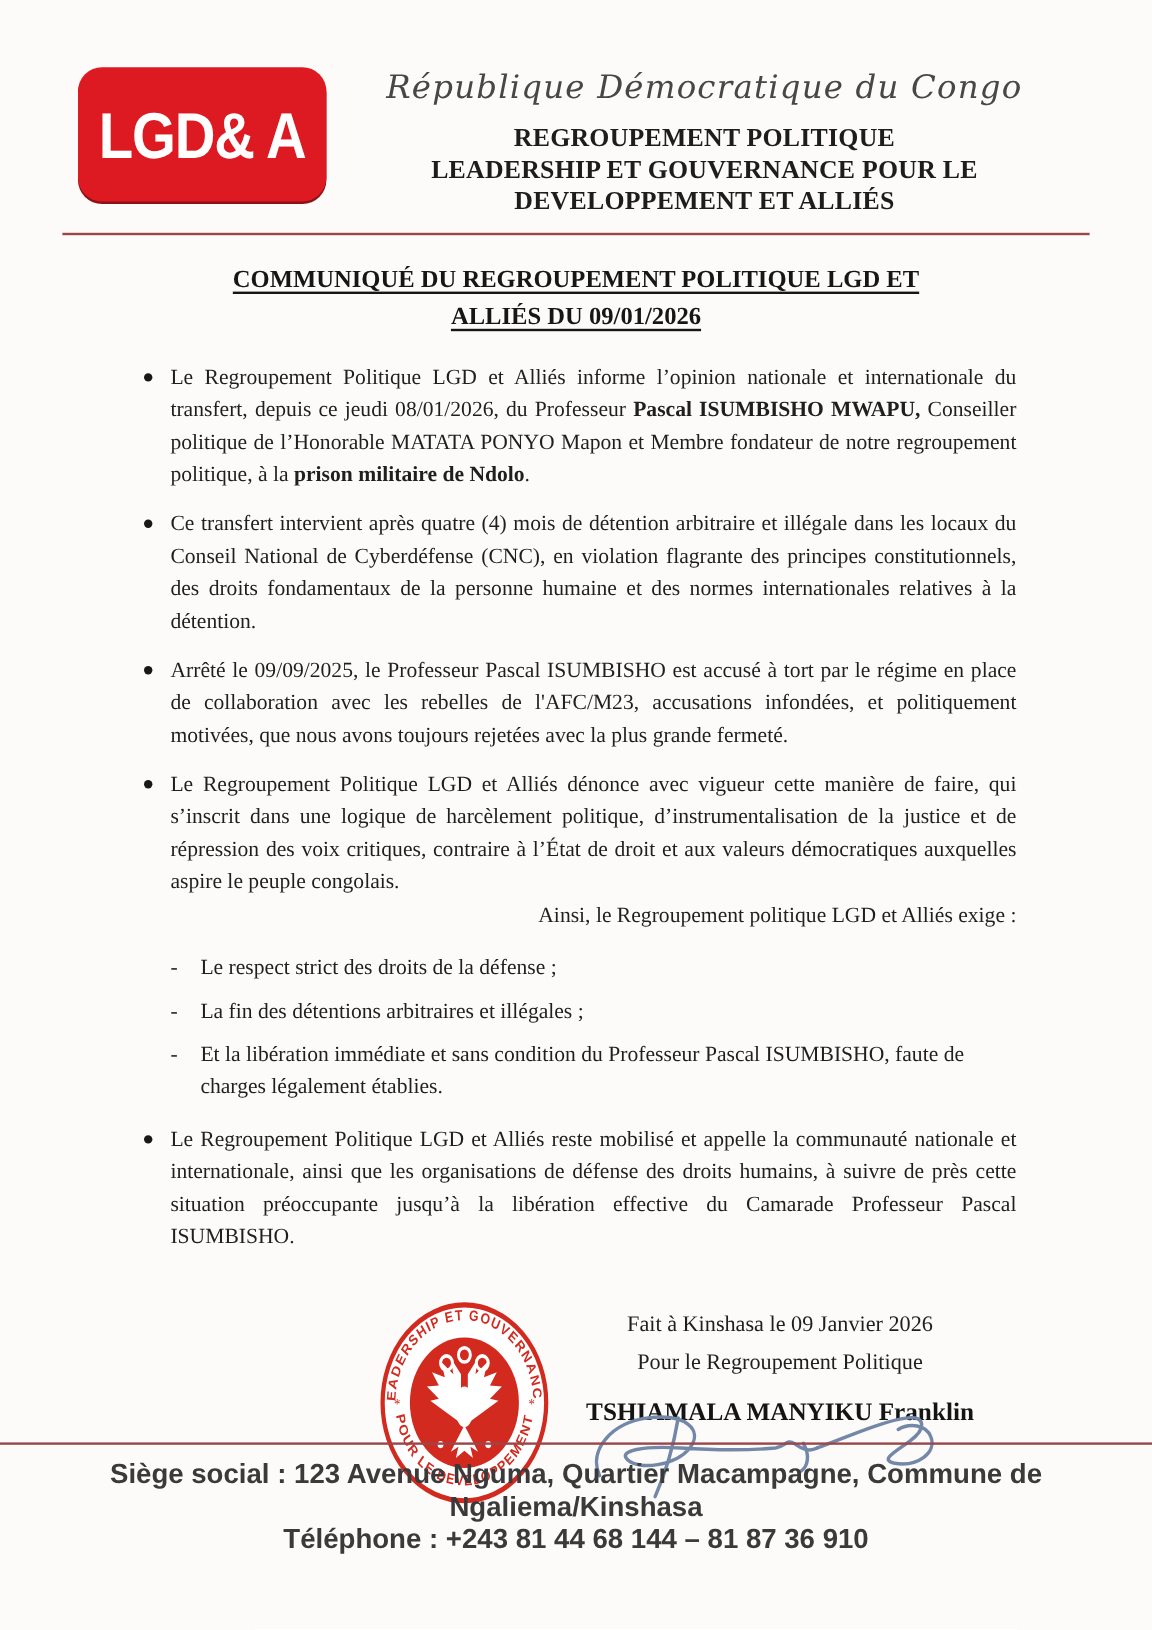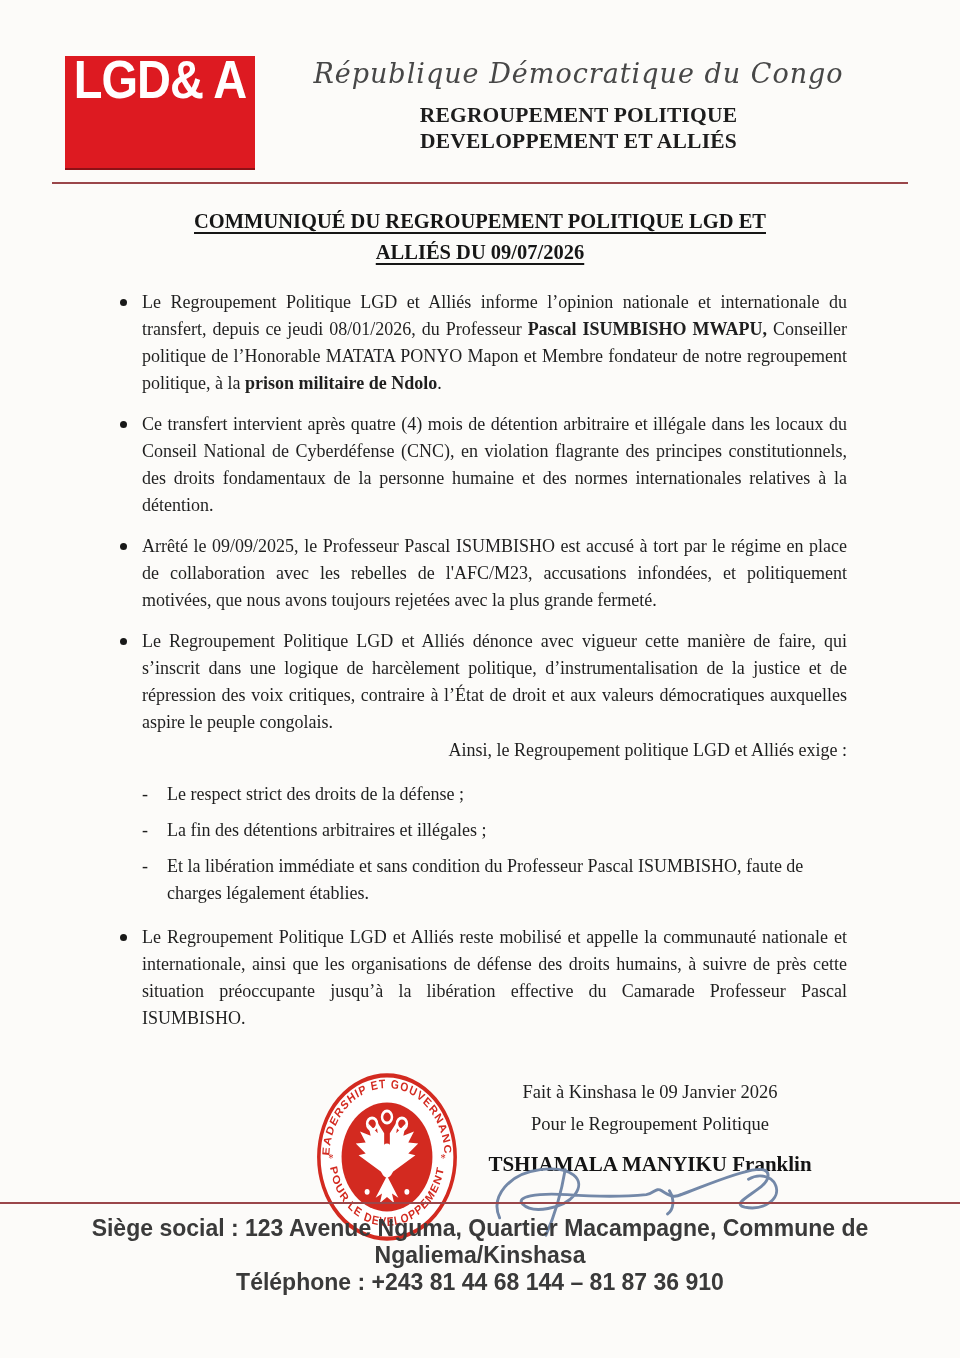--- a/index.html
+++ b/index.html
@@ -9,24 +9,25 @@
     background:#fcfbf9;
     font-family:"Liberation Serif", serif;
     color:#1f1f1f;
     overflow:hidden;
     margin:0 auto;
   }
 
   
   .header { display:flex; padding:56px 58px 0 65px; }
   .logo-box {
-    width:190px; height:112px; flex:none;
+    width:207px; height:112px; flex:none;
     background:var(--brand-red,#dd1a21);
-    display:flex; justify-content:center;
+    display:flex; align-items:center; justify-content:center;
     box-shadow:0 2px 0 #8d1116;
+    border-radius:20px;
   }
   .logo-box span {
     color:#ffffff; font-family:"Liberation Sans", sans-serif;
     font-weight:bold; font-size:47px; letter-spacing:-1px;
     transform:scaleY(1.15);
   }
   .header-center { flex:1; text-align:center; padding-top:2px; }
   .country-script {
     font-family:"DejaVu Serif", serif; font-style:italic;
     font-size:27px; color:#474747; letter-spacing:1px;
@@ -85,28 +86,29 @@
 
 <div class="page">
 
   <div class="header">
     <div class="logo-box">
       <span>LGD&amp; A</span>
     </div>
     <div class="header-center">
       <div class="country-script">République Démocratique du Congo</div>
       <div class="org-line">REGROUPEMENT POLITIQUE</div>
+      <div class="org-line">LEADERSHIP ET GOUVERNANCE POUR LE</div>
       <div class="org-line">DEVELOPPEMENT ET ALLIÉS</div>
     </div>
   </div>
   <div class="header-rule"></div>
 
   <div class="doc-title">
     <div><span class="u">COMMUNIQUÉ DU REGROUPEMENT POLITIQUE LGD ET</span></div>
-    <div><span class="u">ALLIÉS DU 09/07/2026</span></div>
+    <div><span class="u">ALLIÉS DU 09/01/2026</span></div>
   </div>
 
   <ul class="bullets">
     <li>
       <span class="dot"></span>
       <div><span>Le Regroupement Politique LGD et Alliés informe l’opinion nationale et internationale du transfert, depuis ce jeudi 08/01/2026, du Professeur </span><b>Pascal ISUMBISHO MWAPU,</b><span> Conseiller politique de l’Honorable MATATA PONYO Mapon et Membre fondateur de notre regroupement politique, à la </span><b>prison militaire de Ndolo</b><span>.</span></div>
     </li>
     <li>
       <span class="dot"></span>
       <div>Ce transfert intervient après quatre (4) mois de détention arbitraire et illégale dans les locaux du Conseil National de Cyberdéfense (CNC), en violation flagrante des principes constitutionnels, des droits fondamentaux de la personne humaine et des normes internationales relatives à la détention.</div>

